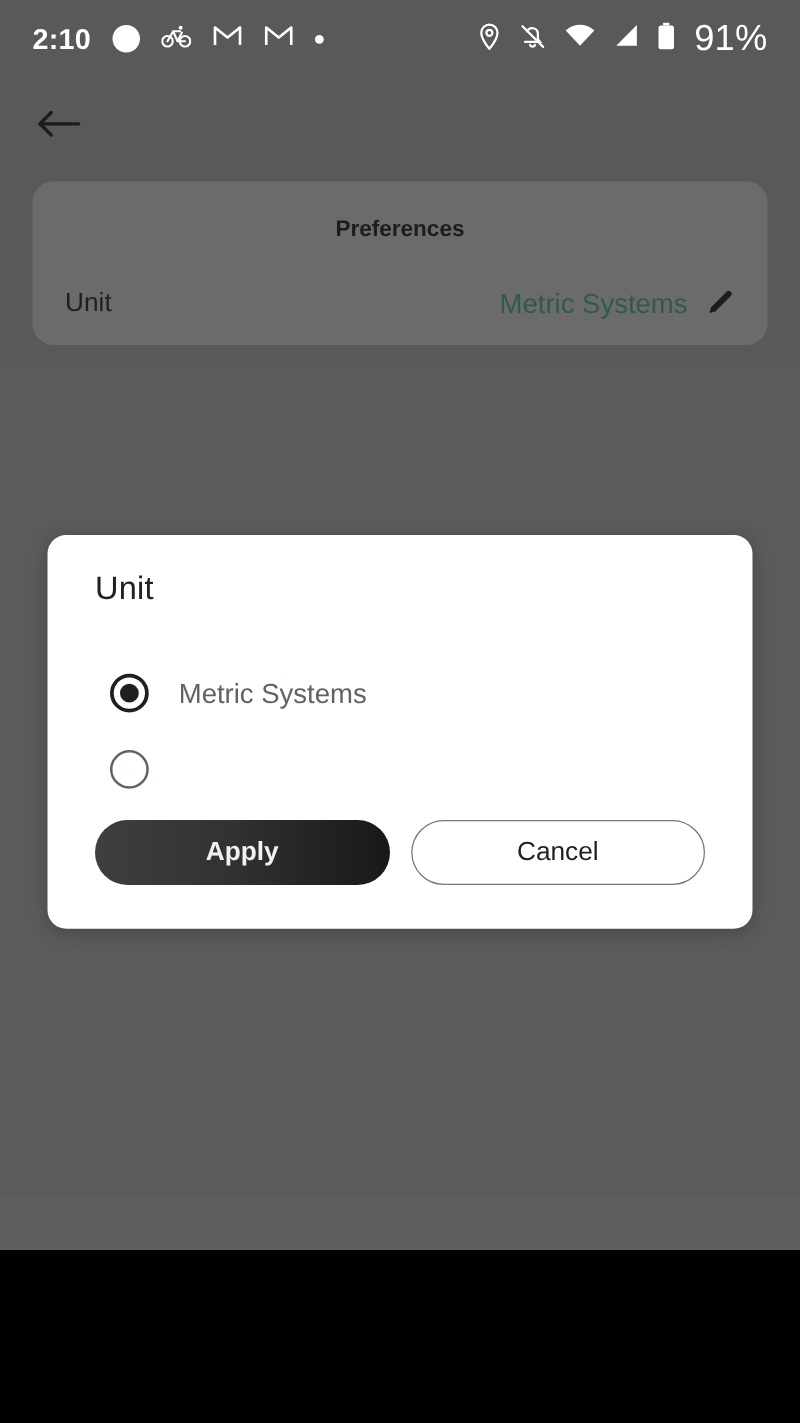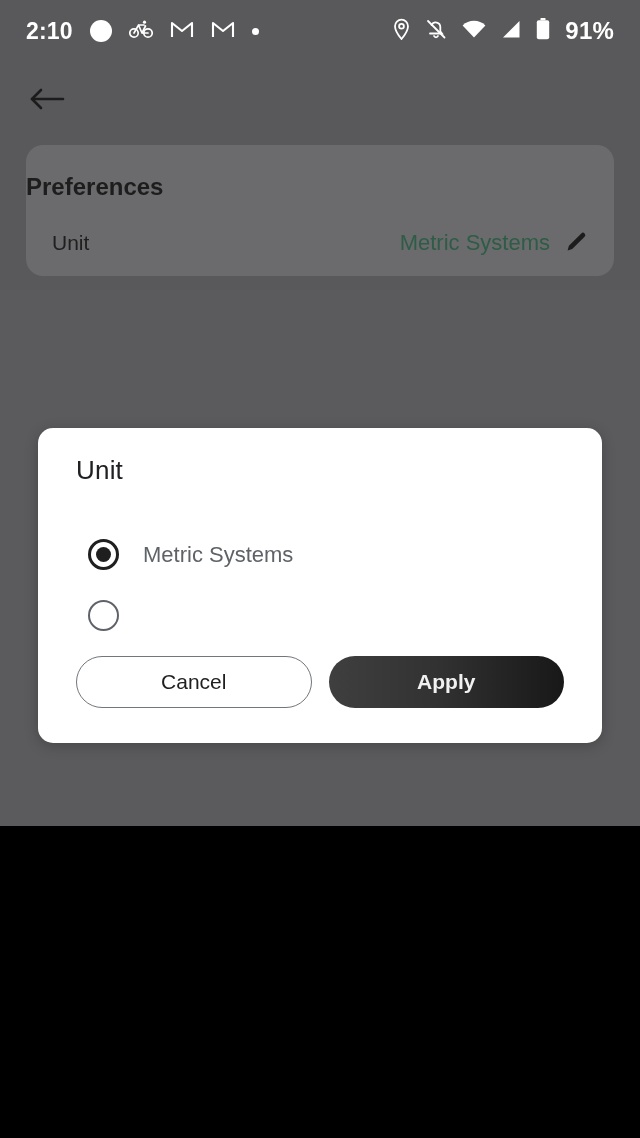--- a/index.html
+++ b/index.html
@@ -4,21 +4,21 @@
 <style>
   * { margin:0; padding:0; box-sizing:border-box; }
   html, body {
     width:640px; height:1138px;
     font-family:"Liberation Sans", sans-serif;
     background:#000;
     overflow:hidden;
   }
   #screen {
     position:relative;
-    width:640px; height:826px;
+    width:640px; height:1000px;
     background:#15803d;
     overflow:hidden;
   }
 
   
   #app-layer {
     position:absolute; left:0; top:0;
     width:640px; height:1107px;
     background:#5d5d5f;
   }
@@ -41,21 +41,21 @@
     display:flex; align-items:center;
     padding:0 26px;
     z-index:5;
   }
   #status-left { display:flex; align-items:center; gap:17px; }
   #status-right { display:flex; align-items:center; gap:15px; margin-left:auto; }
   .sb-clock {
     color:#fff; font-size:23px; font-weight:600; letter-spacing:.2px;
   }
   .sb-pct {
-    color:#fff; font-size:24px; font-weight:700; letter-spacing:.2px;
+    color:#fff; font-size:29px; font-weight:400; letter-spacing:.2px;
   }
   .sb-ico { display:block; }
   .sb-dot-circle {
     width:22px; height:22px; border-radius:50%; background:#fff;
   }
   .sb-small-dot {
     width:7px; height:7px; border-radius:50%; background:#fff;
   }
 
   
@@ -77,23 +77,23 @@
 
   
   #prefs-card {
     position:absolute; left:26px; top:145px;
     width:588px; height:131px;
     background:#6b6b6d;
     border-radius:17px;
     z-index:3;
   }
   #prefs-title {
-    width:100%; 
+    width:100%; text-align:center;
     margin-top:28px;
-    font-size:24px; font-weight:700; color:#1d1d1d;
+    font-size:18px; font-weight:700; color:#1d1d1d;
   }
   #prefs-row {
     position:absolute; left:0; top:74px;
     width:588px; height:48px;
     display:flex; align-items:center;
     padding:0 26px;
   }
   #unit-label {
     font-size:21px; color:#1f1f1f;
   }
@@ -285,22 +285,22 @@
         <span class="radio-label">Metric Systems</span>
       </div>
 
       <div class="radio-row">
         <span class="radio-mark off"></span>
       </div>
 
     </div>
 
     <div id="dialog-actions">
+      <div id="apply-button">Apply</div>
       <div id="cancel-button">Cancel</div>
-      <div id="apply-button">Apply</div>
     </div>
   </div>
 
   <div id="nav-bar">
     <div id="nav-pill"></div>
   </div>
 
 </div>
 
 </body></html>

